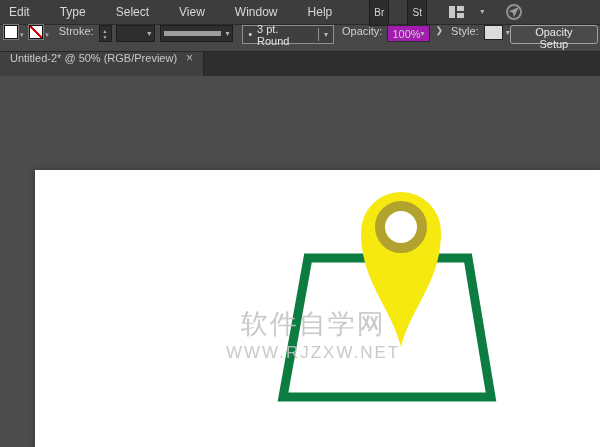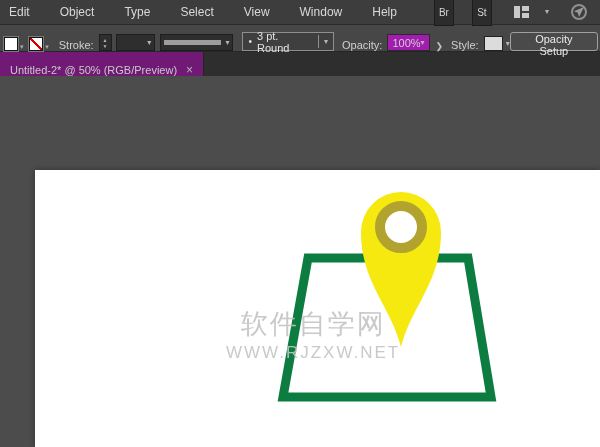--- a/index.html
+++ b/index.html
@@ -13,21 +13,21 @@
               font-size:10px; display:flex; align-items:center; justify-content:center; margin-left:6px; border-radius:0; }
   .first-tool { margin-left:16px; }
   .ws-icon { margin-left:10px; display:flex; align-items:center; }
   .chev { font-size:8px; color:#b5b5b5; line-height:1; }
   .menubar .chev { margin-left:4px; }
   .share { margin-left:10px; width:16px; height:16px; border-radius:50%; border:2px solid #909090;
            display:flex; align-items:center; justify-content:center; }
 
   
   .controlbar { height:28px; background:#474747; border-top:1px solid #2a2a2a; border-bottom:1px solid #262626;
-                display:flex; align-items:flex-end; color:#cfcfcf; font-size:11px; padding:0 0; }
+                display:flex; align-items:flex-start; color:#cfcfcf; font-size:11px; padding:0 0; }
   .swatch { width:14px; height:14px; background:#ffffff; border:1px solid #151515; box-shadow:0 0 0 1px #7a7a7a; margin-left:4px; }
   .swatch.none { background:linear-gradient(45deg, #ffffff 43%, #d40000 43%, #d40000 57%, #ffffff 57%); }
   .tinychev { font-size:7px; color:#aaaaaa; margin:6px 2px 0 2px; }
   .label { margin-left:8px; }
   .stepper { width:13px; height:17px; background:#2e2e2e; border:1px solid #1e1e1e; display:flex; flex-direction:column;
              align-items:center; justify-content:center; font-size:5px; color:#b5b5b5; line-height:1.2; margin-left:5px; }
   .dd-dark { width:40px; height:17px; background:#2e2e2e; border:1px solid #1e1e1e; display:flex; align-items:center;
              justify-content:flex-end; padding-right:3px; margin-left:4px; }
   .dd-profile { width:74px; height:17px; background:#2e2e2e; border:1px solid #1e1e1e; display:flex; align-items:center;
                 padding:0 3px; margin-left:5px; }
@@ -39,39 +39,38 @@
   .opacity-dd { display:flex; align-items:center; background:#a21caf; border:1px solid #2b2b2b; height:17px;
                 padding:0 4px; margin-left:5px; gap:0; }
   .chev-right { font-size:9px; color:#c5c5c5; margin-left:6px; }
   .style-dd { display:flex; align-items:center; margin-left:5px; gap:3px; }
   .style-swatch { width:19px; height:15px; background:#dcdcdc; border:1px solid #222222; }
   .doc-setup { margin-left:auto; margin-right:2px; height:19px; border:1px solid #a0a0a0; border-radius:3px; padding:0 9px;
                font-size:11px; color:#eaeaea; background:#4a4a4a; font-family:"Liberation Sans", sans-serif; }
 
   
   .tabbar { height:24px; background:#2e2e2e; display:flex; align-items:stretch; }
-  .tab { background:#701a75; display:flex; align-items:flex-end; padding:0 10px; font-size:11px; color:#c9c9c9;
+  .tab { background:#404040; display:flex; align-items:flex-start; padding:0 10px; font-size:11px; color:#c9c9c9;
          gap:9px; border-right:1px solid #242424; }
   .tab-close { font-size:12px; color:#b5b5b5; line-height:1; }
 
   
   .canvas { position:relative; height:371px; background:#4c4c4c; overflow:hidden; }
   .artboard { position:absolute; left:35px; top:94px; width:565px; height:277px; background:#ffffff;
               box-shadow:0 0 6px rgba(0,0,0,0.35); }
   .art { position:absolute; left:0; top:0; }
   .watermark { position:absolute; left:191px; top:140px; text-align:center; color:#c4c4c4; opacity:0.9; pointer-events:none; }
   .wm1 { font-size:27px; letter-spacing:2px; line-height:1.1; }
   .wm2 { font-size:17px; letter-spacing:2px; margin-top:3px; }
 </style>
 </head>
 <body>
 
 <div class="menubar">
   <span class="menu-item">Edit</span>
-  <span class="menu-item">Object</span>
   <span class="menu-item">Type</span>
   <span class="menu-item">Select</span>
   <span class="menu-item">View</span>
   <span class="menu-item">Window</span>
   <span class="menu-item">Help</span>
 
   <div class="mini-btn first-tool">Br</div>
   <div class="mini-btn">St</div>
 
   <span class="ws-icon">

